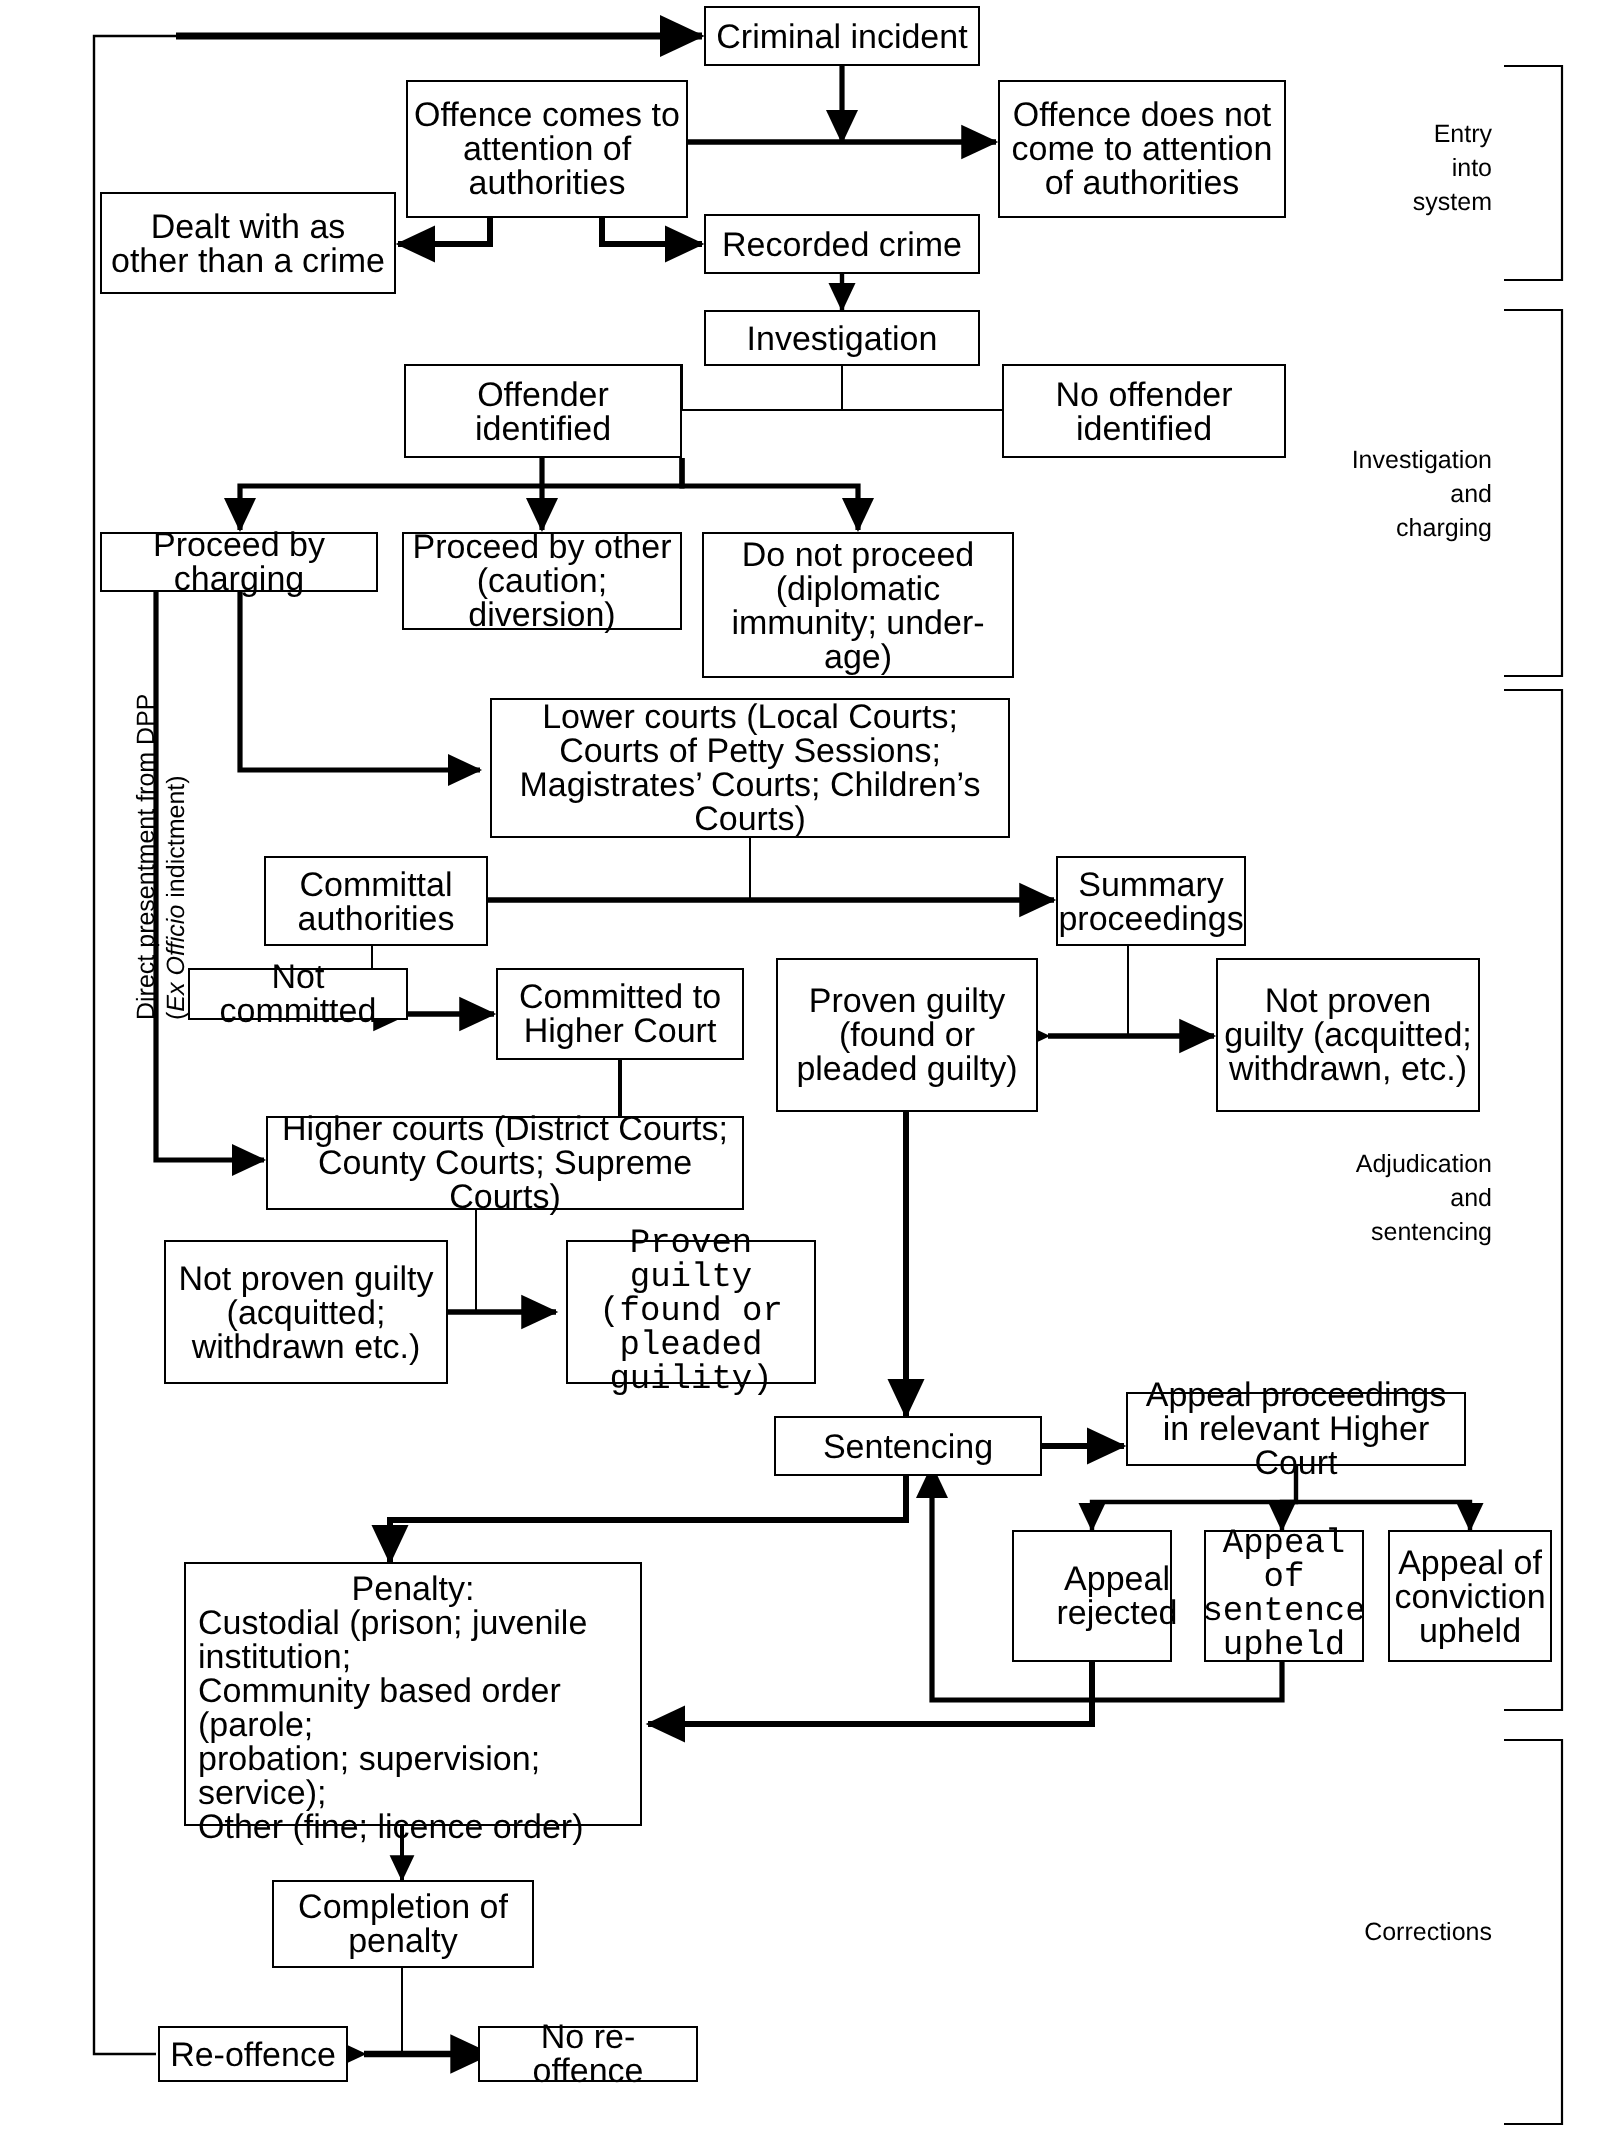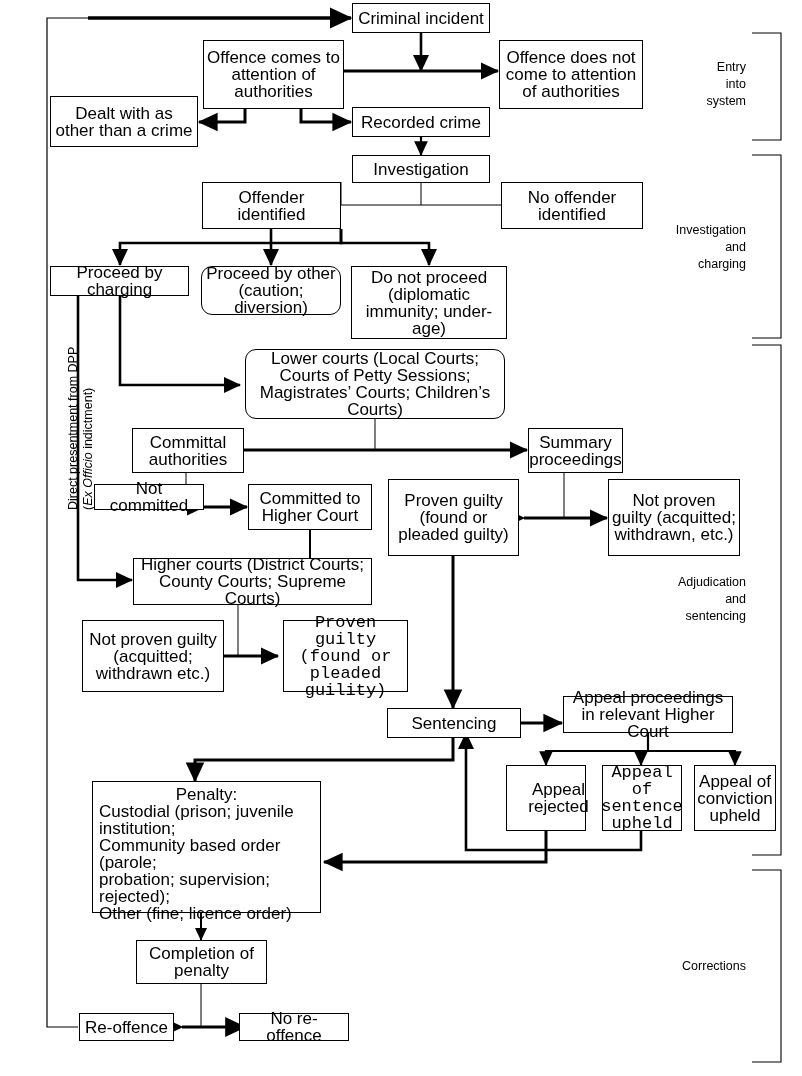--- a/index.html
+++ b/index.html
@@ -180,29 +180,29 @@
   </div>
 
   <div class="node" style="left:202px; top:182px; width:139px; height:47px;">
     <span>Offender identified</span>
   </div>
 
   <div class="node" style="left:50px; top:266px; width:139px; height:30px;">
     <span>Proceed by charging</span>
   </div>
 
-  <div class="node" style="left:201px; top:266px; width:140px; height:49px;border-radius:11px;">
+  <div class="node" style="left:201px; top:266px; width:140px; height:49px;">
     <span>Proceed by other (caution; diversion)</span>
   </div>
 
   <div class="node" style="left:351px; top:266px; width:156px; height:73px;">
     <span>Do not proceed (diplomatic immunity; under-age)</span>
   </div>
 
-  <div class="node" style="left:245px; top:349px; width:260px; height:70px;border-radius:11px;">
+  <div class="node" style="left:245px; top:349px; width:260px; height:70px;">
     <span>Lower courts (Local Courts; Courts of Petty Sessions; Magistrates’ Courts; Children’s Courts)</span>
   </div>
 
   <div class="node" style="left:132px; top:428px; width:112px; height:45px;">
     <span>Committal authorities</span>
   </div>
 
   <div class="node" style="left:528px; top:428px; width:95px; height:45px;">
     <span>Summary proceedings</span>
   </div>
@@ -253,21 +253,21 @@
 
   <div class="node" style="left:694px; top:765px; width:82px; height:66px;">
     <span>Appeal of conviction upheld</span>
   </div>
 
   <div class="node left-align" style="left:92px; top:781px; width:229px; height:132px;">
     <span class="ttl">Penalty:</span>
     <span>Custodial (prison; juvenile</span><br>
     <span>institution;</span><br>
     <span>Community based order (parole;</span><br>
-    <span>probation; supervision; rejected);</span><br>
+    <span>probation; supervision; service);</span><br>
     <span>Other (fine; licence order)</span>
   </div>
 
   <div class="node" style="left:136px; top:940px; width:131px; height:44px;">
     <span>Completion of penalty</span>
   </div>
 
   <div class="node" style="left:79px; top:1013px; width:95px; height:28px;">
     <span>Re-offence</span>
   </div>

